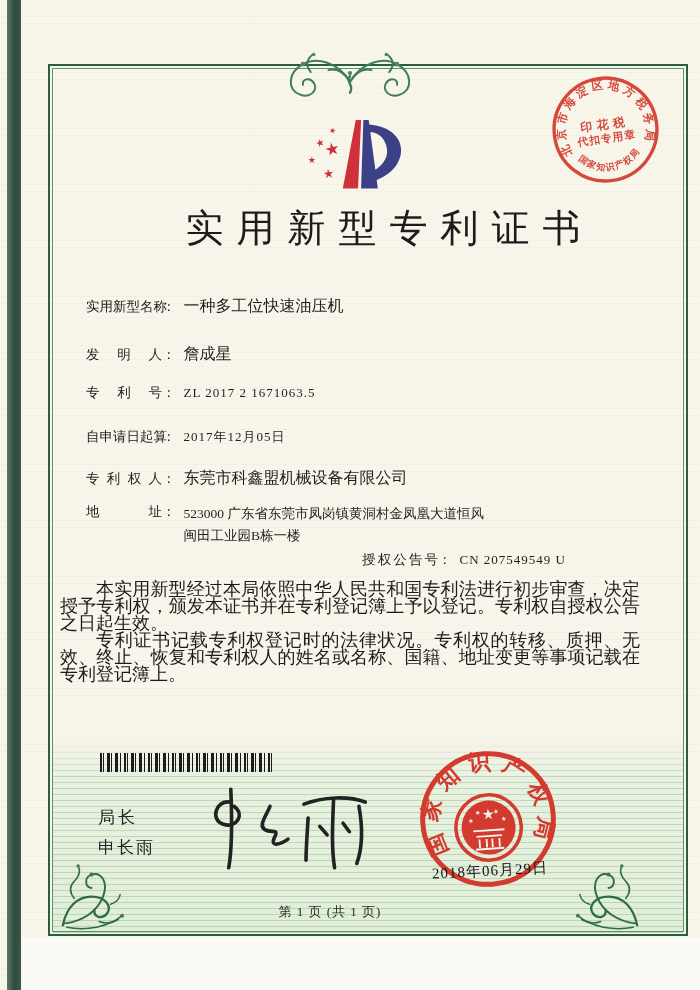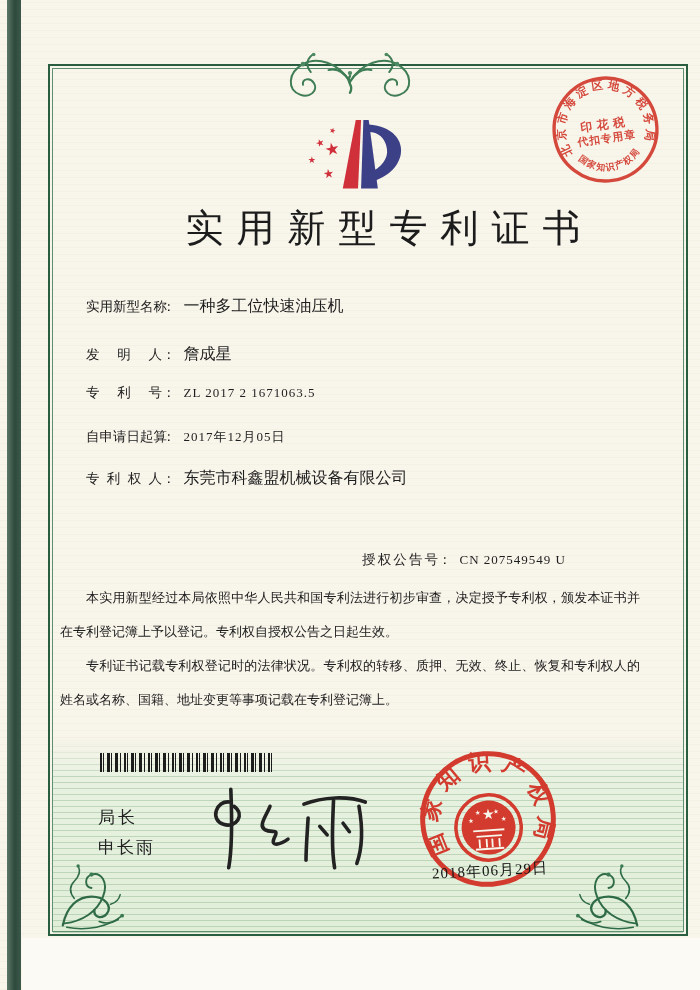--- a/index.html
+++ b/index.html
@@ -20,21 +20,21 @@
   .cert-no{left:75px;top:110px;font-size:16px;letter-spacing:2px;color:#262626;}
   .title{left:0;top:203px;width:700px;text-align:center;font-size:38px;letter-spacing:13px;
          color:#1c1c1c;text-indent:13px;padding-left:33px;}
   .field{left:86px;font-size:14px;color:#1e1e1e;white-space:nowrap;}
   .flabel{display:inline-block;font-size:13.5px;}
   .lt{display:inline-block;width:76px;text-align:justify;text-align-last:justify;}
   .fvalue{display:inline-block;padding-left:8px;font-size:16px;vertical-align:baseline;}
   .fv-mono{font-size:13px;letter-spacing:1px;}
   .fv-addr{font-size:13.5px;white-space:normal;width:312px;line-height:22px;vertical-align:top;}
   .grant-right{left:362px;}
-  .body-text{left:60px;top:581px;width:580px;font-size:13px;line-height:34px;color:#1b1b1b;
+  .body-text{left:60px;top:581px;width:580px;font-size:18px;line-height:17px;color:#1b1b1b;
              text-align:justify;}
   .body-text p{margin:0;text-indent:2em;}
   .barcode{left:100px;top:753px;width:172px;height:19px;background:
      repeating-linear-gradient(90deg,#1c1c1c 0 2px,transparent 2px 3px,#1c1c1c 3px 4px,transparent 4px 7px,
      #1c1c1c 7px 10px,transparent 10px 11px,#1c1c1c 11px 12px,transparent 12px 15px,#1c1c1c 15px 18px,
      transparent 18px 20px,#1c1c1c 20px 21px,transparent 21px 24px);}
   .director-label{left:98px;top:806px;font-size:17px;letter-spacing:3px;color:#222;}
   .director-name{left:98px;top:836px;font-size:17px;letter-spacing:2px;color:#222;}
   .signature{left:198px;top:782px;width:180px;height:92px;}
   .seal{left:417px;top:748px;width:142px;height:142px;transform:rotate(-4deg);}
@@ -143,20 +143,23 @@
     <span class="flabel"><span class="lt">实用新型名称</span><span>：</span></span><span class="fvalue">一种多工位快速油压机</span>
   </div>
   <div class="abs field" style="top:384px">
     <span class="flabel"><span class="lt">专利号</span><span>：</span></span><span class="fvalue fv-mono">ZL 2017 2 1671063.5</span>
   </div>
   <div class="abs field" style="top:428px">
     <span class="flabel"><span class="lt">自申请日起算</span><span>：</span></span><span class="fvalue fv-mono">2017年12月05日</span>
   </div>
   <div class="abs field" style="top:468px">
     <span class="flabel"><span class="lt">专利权人</span><span>：</span></span><span class="fvalue">东莞市科鑫盟机械设备有限公司</span>
+  </div>
+  <div class="abs field" style="top:503px">
+    <span class="flabel"><span class="lt">地址</span><span>：</span></span><span class="fvalue fv-addr">523000 广东省东莞市凤岗镇黄洞村金凤凰大道恒风闽田工业园B栋一楼</span>
   </div>
 
   <div class="abs field grant-right" style="top:551px">
     <span class="flabel"><span class="lt">授权公告号</span><span>：</span></span><span class="fvalue fv-mono">CN 207549549 U</span>
   </div>
 
   <div class="abs body-text">
     <p>本实用新型经过本局依照中华人民共和国专利法进行初步审查，决定授予专利权，颁发本证书并在专利登记簿上予以登记。专利权自授权公告之日起生效。</p>
     <p>专利证书记载专利权登记时的法律状况。专利权的转移、质押、无效、终止、恢复和专利权人的姓名或名称、国籍、地址变更等事项记载在专利登记簿上。</p>
   </div>
@@ -199,14 +202,15 @@
       </g>
       <g stroke="#f8f5eb" stroke-width="2.6" fill="none">
         <path d="M78,116 H122 M82,124 H118"></path>
         <path d="M86,128 V140 M96,128 V140 M104,128 V140 M114,128 V140"></path>
         <path d="M80,142 H120"></path>
       </g>
     </g>
   </svg>
   <div class="abs seal-date">2018年06月29日</div>
 
+  <div class="abs footer">第 1 页 (共 1 页)</div>
 
 </div>
 
 </body></html>

